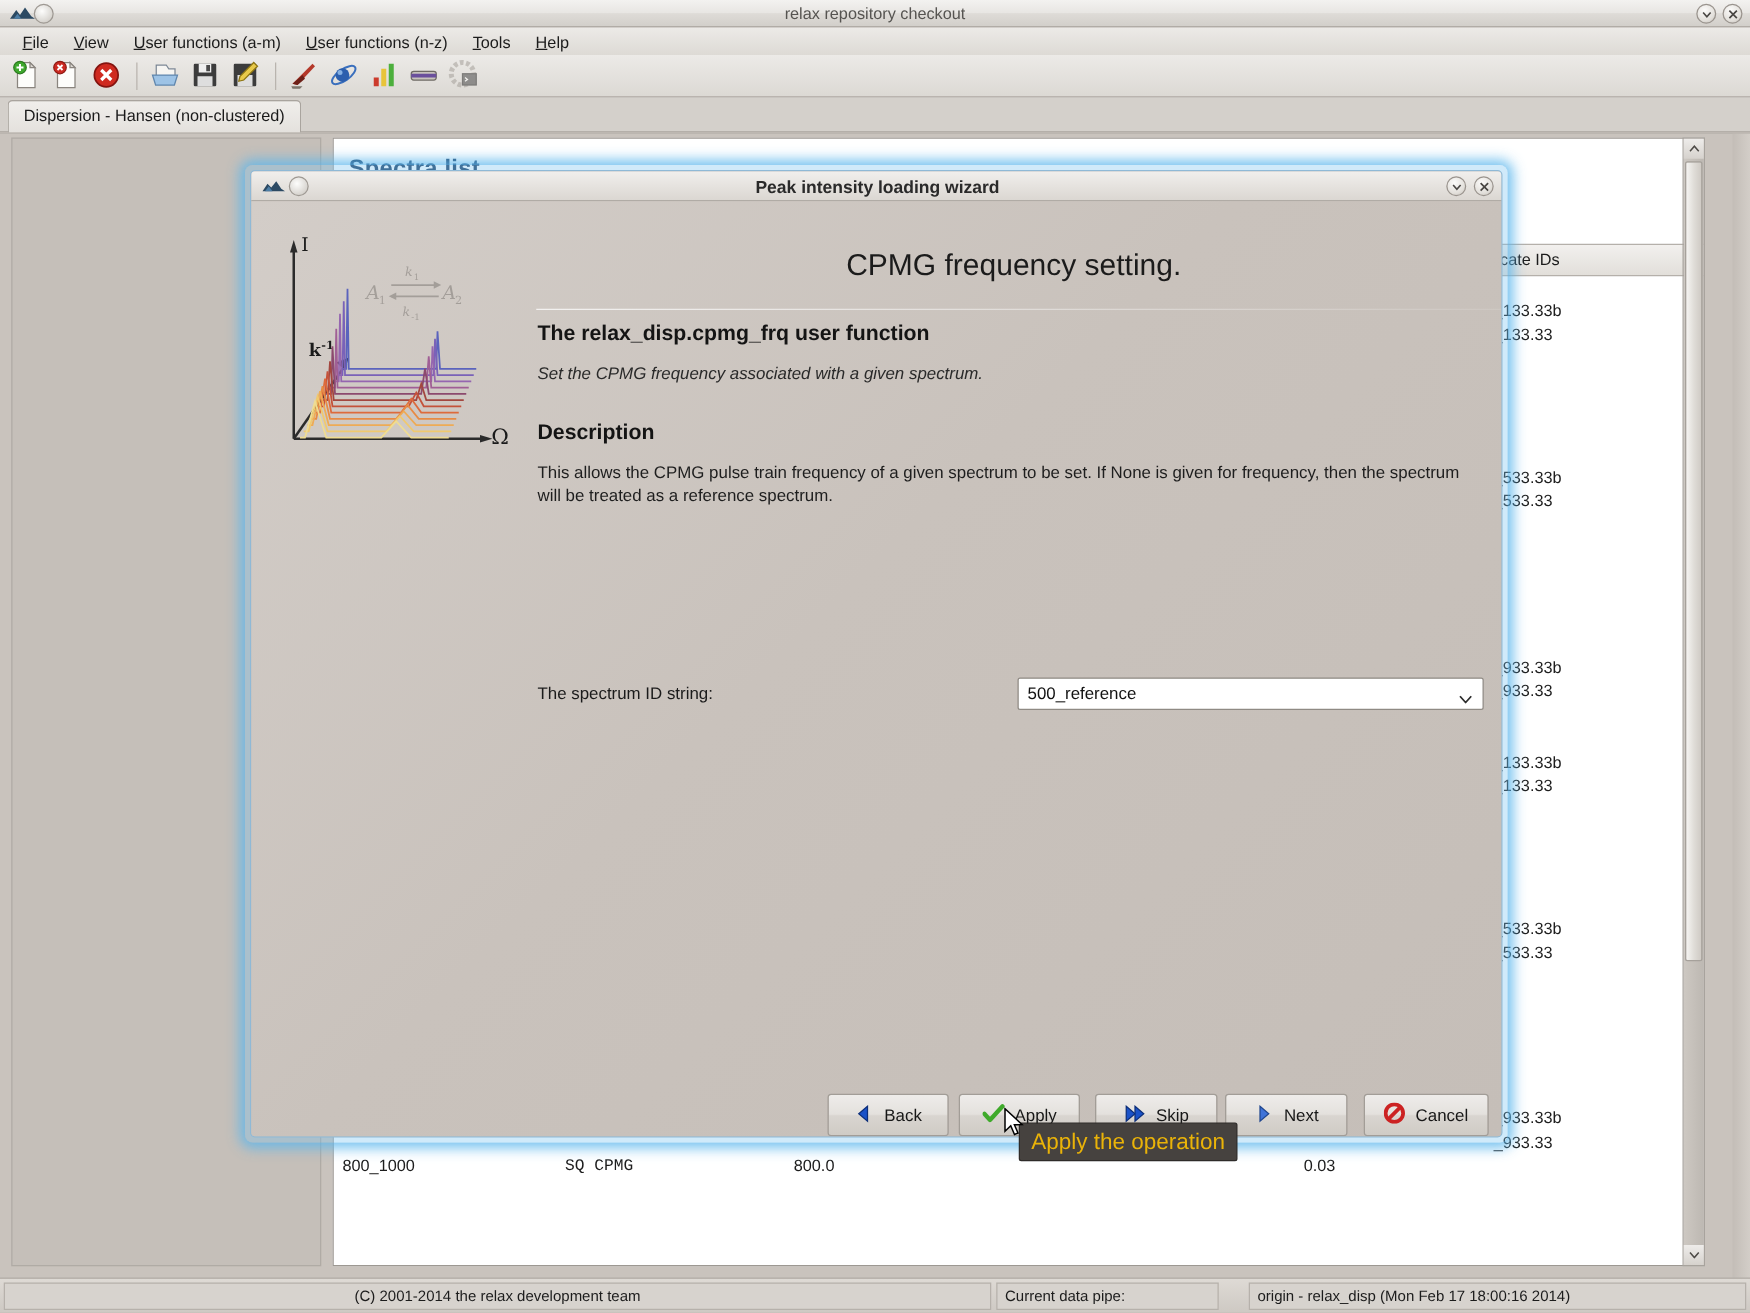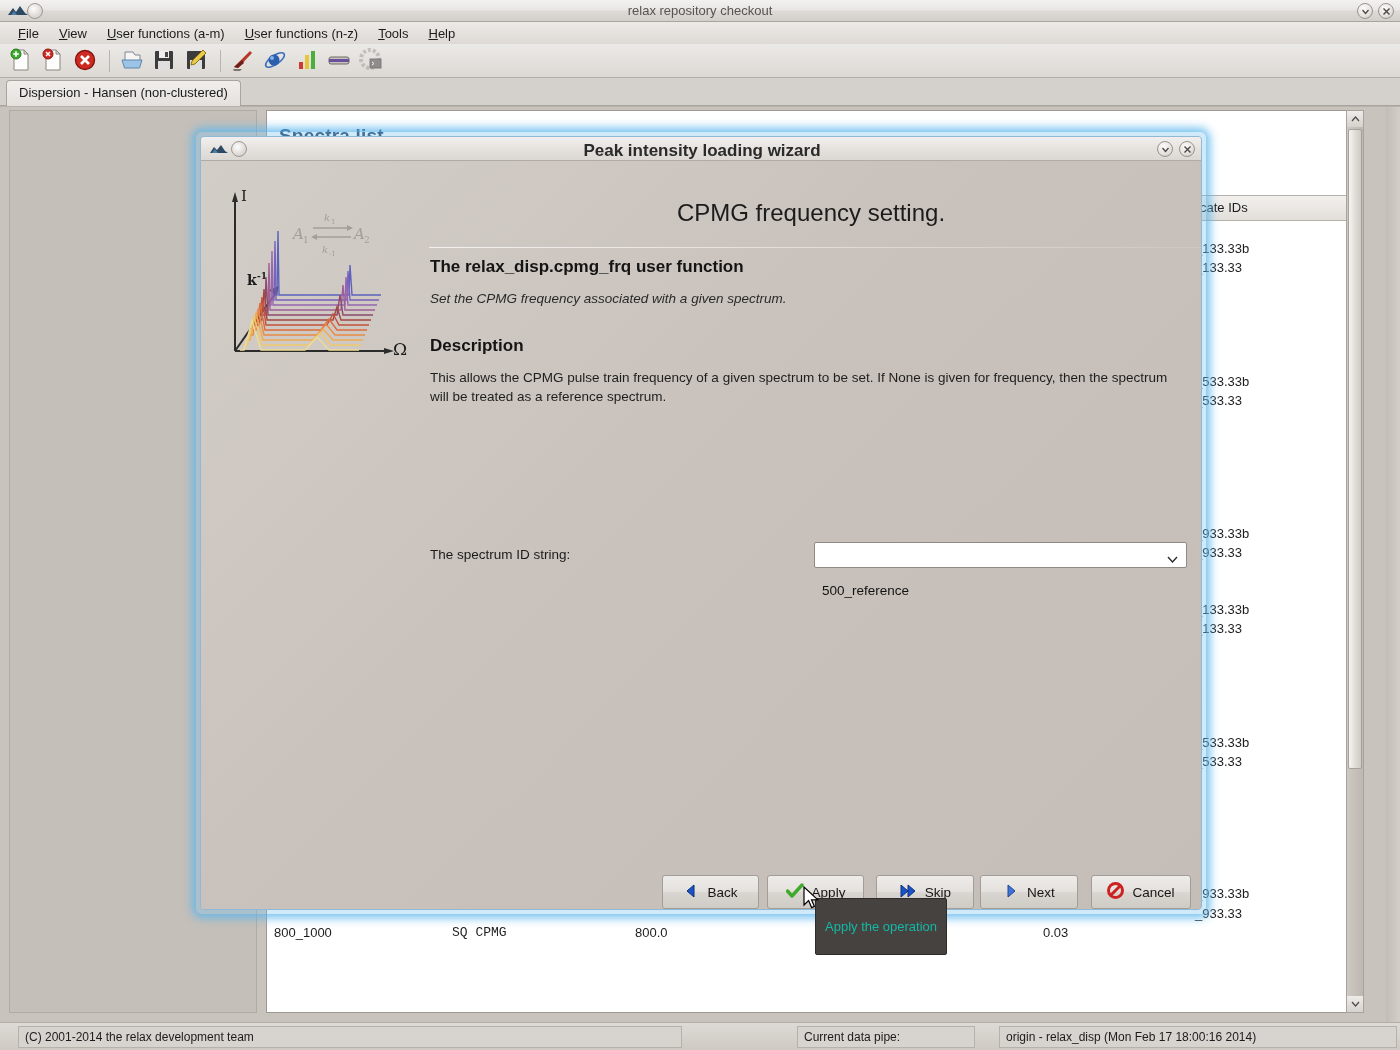--- a/index.html
+++ b/index.html
@@ -144,21 +144,21 @@
     border:1px solid #8fb9d6; border-radius:4px;
     overflow:hidden;
   }
   .dlg-title {
     position:absolute; left:0; top:0; width:1002px; height:24px;
     background:linear-gradient(to bottom,#f1efed 0%,#e6e3df 50%,#dbd7d2 100%);
     border-bottom:1px solid #b0aba5;
   }
   .dlg-title-text {
     position:absolute; left:0; right:0; top:4px; text-align:center;
-    font-size:17px; font-weight:bold; color:#2a2a2a;
+    font-size:14px; font-weight:bold; color:#2a2a2a;
   }
   .dlg-icon-mount { position:absolute; left:8px; top:6px; width:20px; height:13px; }
   .dlg-circle {
     position:absolute; left:30px; top:4px; width:16px; height:16px; border-radius:50%;
     background:radial-gradient(circle at 40% 35%,#fdfdfc,#d8d5d0 70%,#b3aea8);
     border:1px solid #9e9993;
   }
   .dlg-btns { position:absolute; right:8px; top:4px; display:flex; gap:6px; }
 
   .dlg-body {
@@ -190,43 +190,43 @@
 
   .field-row { position:absolute; left:0; width:1002px; height:30px; }
   .field-label {
     position:absolute; left:229px; top:5px; font-size:13.5px; color:#1b1b1b;
   }
   .combo {
     position:absolute; left:613px; top:0; width:373px; height:26px;
     background:#ffffff; border:1px solid #8f8a84; border-radius:2px;
   }
   .combo-val {
-    position:absolute; left:7px; top:4px; font-size:13.5px; color:#121212;margin-top:36px;
+    position:absolute; left:7px; top:4px; font-size:13.5px; color:#121212;
   }
   .combo-arrow { position:absolute; right:8px; top:8px; }
   .textentry {
     position:absolute; left:613px; top:0; width:373px; height:27px;
     background:#ffffff; border:2px solid #4aa3de; border-radius:2px;
   }
 
   .btnbar { position:absolute; left:0; top:714px; width:1002px; height:40px; }
   .wbtn {
     position:absolute; top:0; height:34px;
     background:linear-gradient(to bottom,#eeecea 0%,#e4e1dd 48%,#d9d5d0 52%,#cfcbc5 100%);
     border:1px solid #a29d97; border-radius:3px;
     display:flex; align-items:center; justify-content:center; gap:8px;
     font-size:13.5px; color:#171717;
   }
   .wbtn .lbl { position:relative; top:0; }
 
   
   .tooltip {
     position:absolute; left:815px; top:898px;
-    background:#46423f; color:#14b8a6; font-size:13px;
-    padding:20px 9px; border:1px solid #2e2b29; border-radius:2px;
+    background:#46423f; color:#eab308; font-size:18px;
+    padding:4px 9px; border:1px solid #2e2b29; border-radius:2px;
     white-space:nowrap; z-index:60;
   }
   .cursor { position:absolute; left:803px; top:886px; z-index:70; }
 </style>
 </head>
 <body>
 
 <div id="root">
 
   <div class="titlebar">
@@ -388,21 +388,21 @@
         <svg width="9" height="6" viewBox="0 0 9 6">
             <path d="M1 1 L4.5 5 L8 1" stroke="#4d4a46" fill="none" stroke-width="1.2"></path>
           </svg>
       </div>
     </div>
 
     <div class="frame-edge"></div>
   </div>
 
   <div class="statusbar">
-    <div class="sb-field" style="left:18px; width:664px;">(C) 2001-2014 the relax development team</div>
+    <div class="sb-field" style="left:3px; width:790px;text-align:center;">(C) 2001-2014 the relax development team</div>
     <div class="sb-field" style="left:797px; width:178px;">Current data pipe:</div>
     <div class="sb-field" style="left:999px; width:398px;">origin - relax_disp (Mon Feb 17 18:00:16 2014)</div>
   </div>
 
   <div class="glow"></div>
   <div class="dialog">
 
     <div class="dlg-title">
       <div class="dlg-icon-mount">
         <svg width="20" height="13" viewBox="0 0 20 13">

